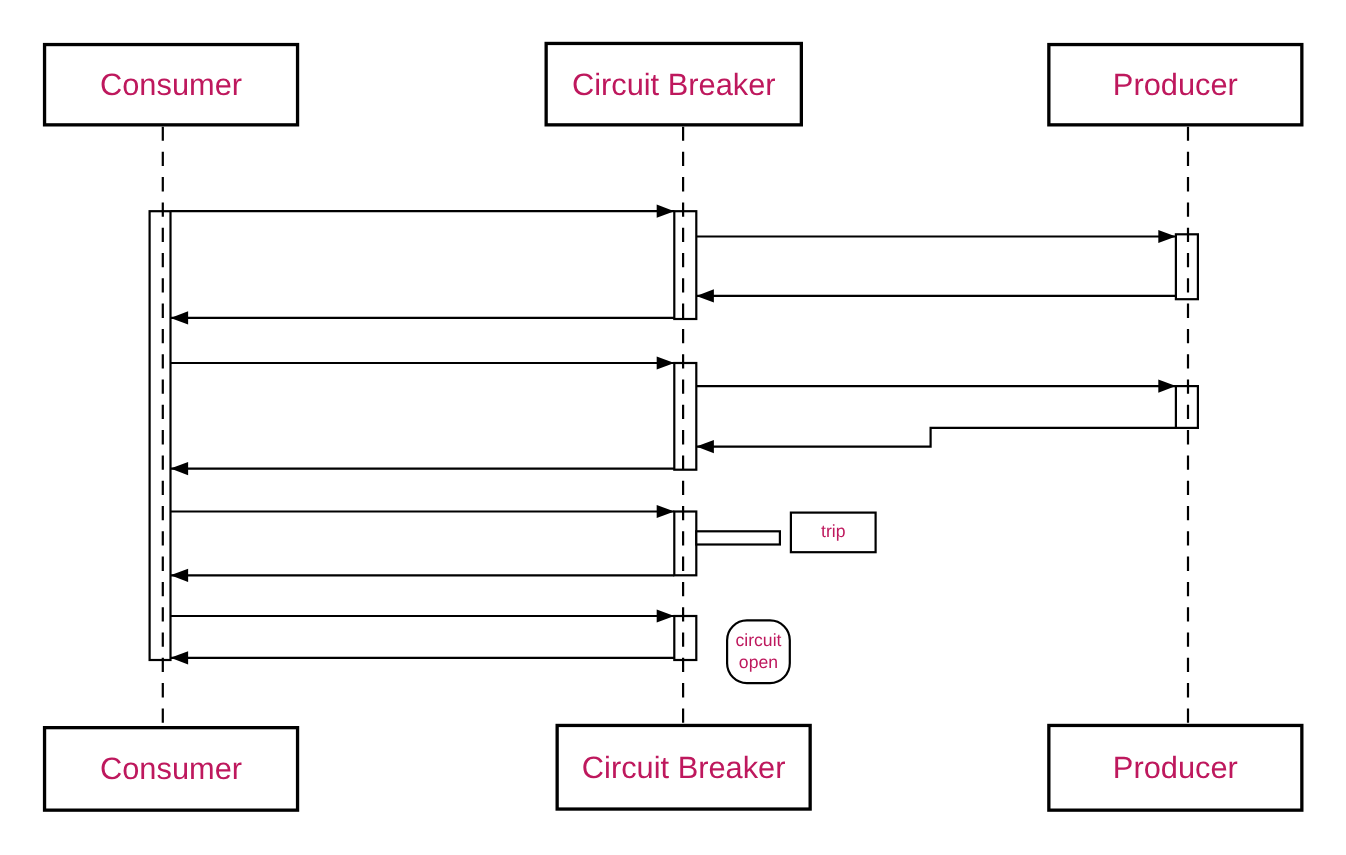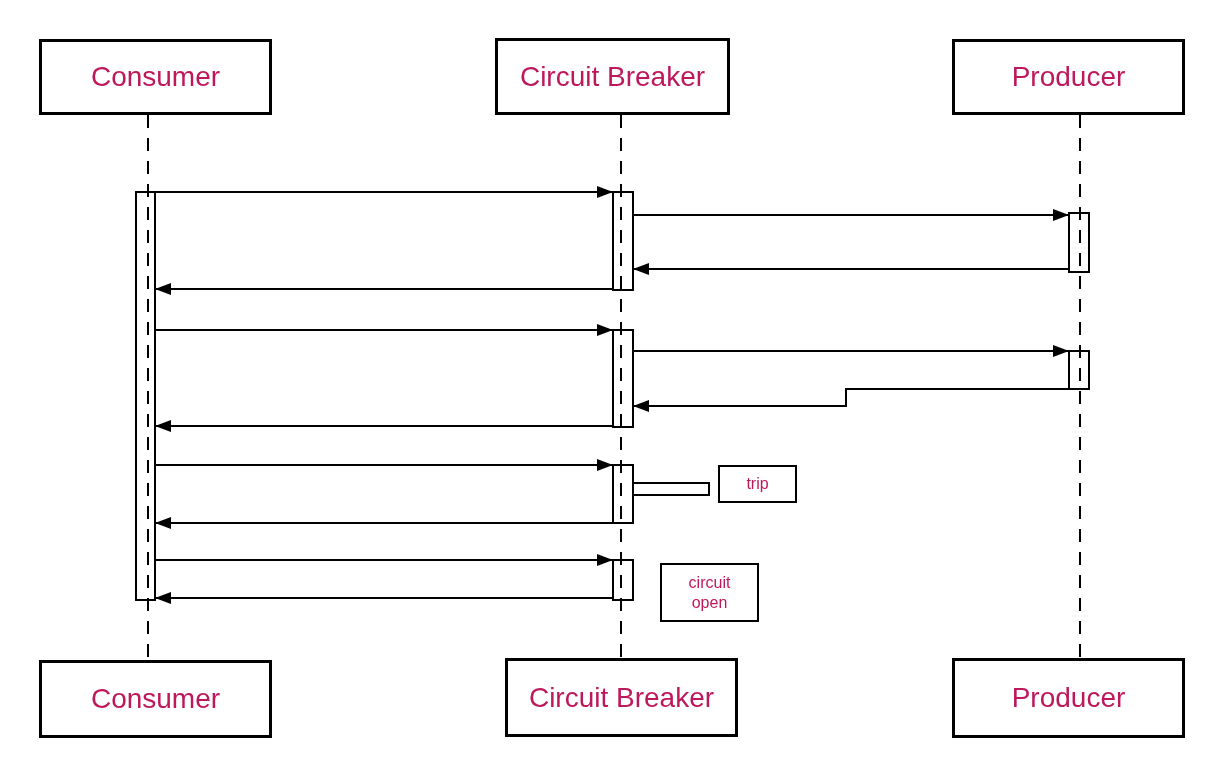--- a/index.html
+++ b/index.html
@@ -102,17 +102,17 @@
     </div>
     <div class="p-box" style="left: 952px; top: 39px; width: 233px; height: 76px;">
       <span>Producer</span>
     </div>
     <div class="p-box" style="left: 952px; top: 658px; width: 233px; height: 80px;">
       <span>Producer</span>
     </div>
     <div class="note-box" style="left: 718px; top: 465px; width: 79px; height: 38px;">
       <div>trip</div>
     </div>
-    <div class="note-box" style="left: 660px; top: 563px; width: 99px; height: 59px;">
+    <div class="note-box" style="left: 660px; top: 563px; width: 59px; height: 59px; border-radius: 19px;">
       <div>circuit</div>
       <div>open</div>
     </div>
   </div>
 
 </body></html>

